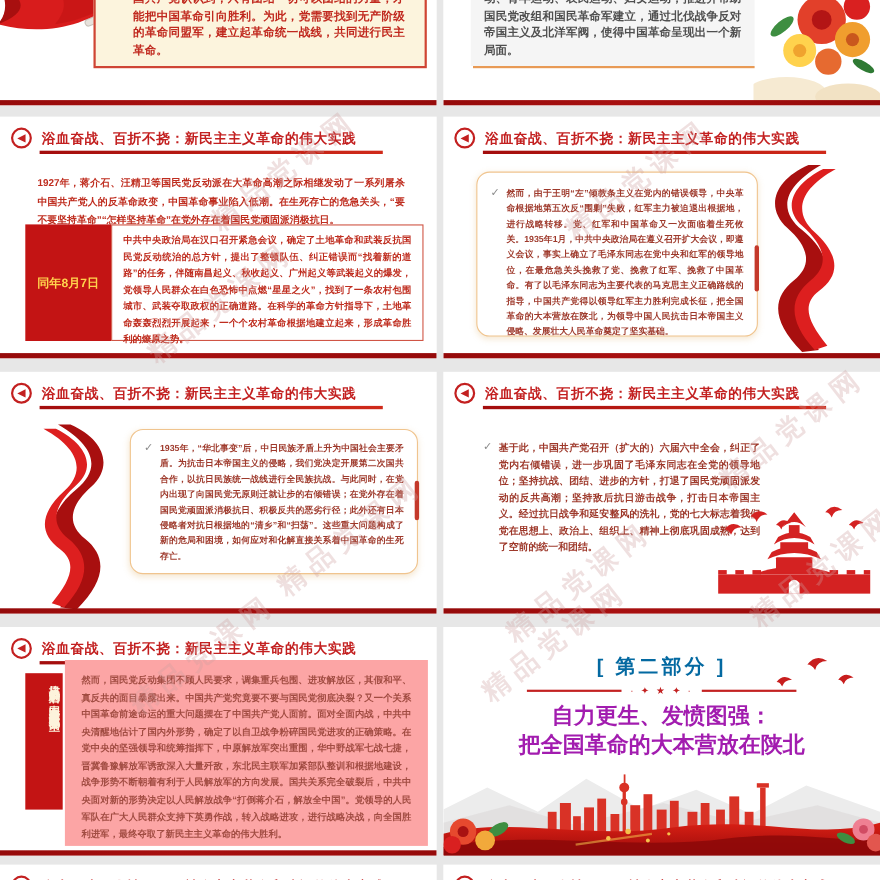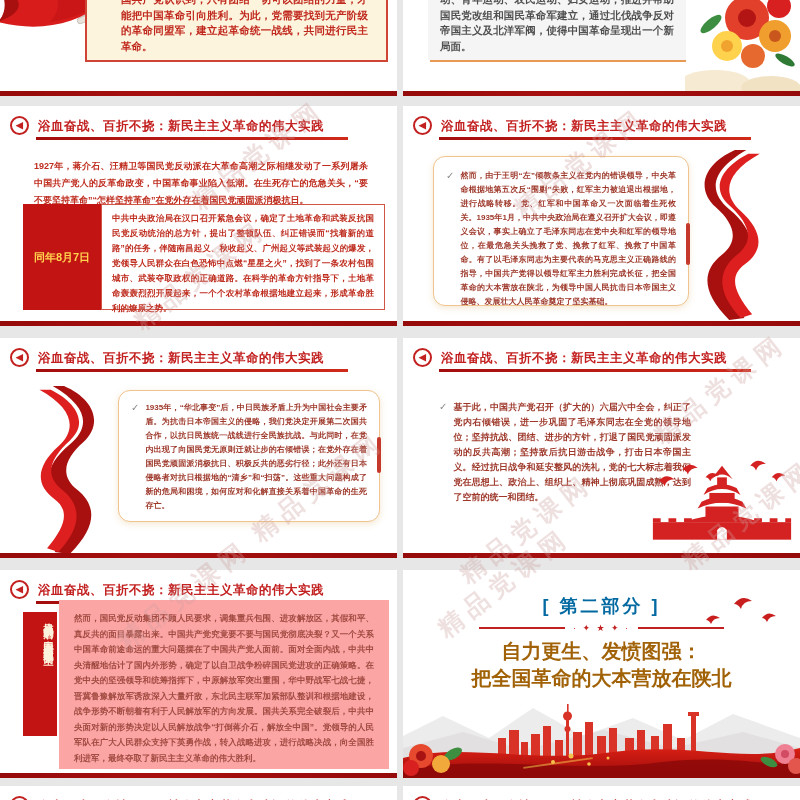--- a/index.html
+++ b/index.html
@@ -127,21 +127,21 @@
     font-size:18px; font-weight:bold; color:#0369a1; letter-spacing:3px;
   }
   .dv-row {
     position:absolute; top:53px; left:0; width:100%;
     display:flex; align-items:center; justify-content:center; gap:8px;
   }
   .dv-line { width:86px; height:2px; background:#c32121; }
   .dv-stars { color:#c32121; font-size:9px; letter-spacing:2px; }
   .big-title {
     position:absolute; top:68px; left:0; width:100%; text-align:center;
-    font-size:20px; line-height:27px; font-weight:bold; color:#a16207;
+    font-size:20px; line-height:27px; font-weight:bold; color:#a21caf;
   }
   .birds-svg { position:absolute; right:12px; top:24px; width:84px; height:38px; }
   .scenery-svg { position:absolute; left:0; bottom:0; width:397px; height:86px; }
 
   
   .wm {
     position:absolute; z-index:6; pointer-events:none; white-space:nowrap;
     font-size:25px; font-weight:bold; letter-spacing:7px;
     color:rgba(205,158,158,.32); transform:rotate(-38deg);
   }

